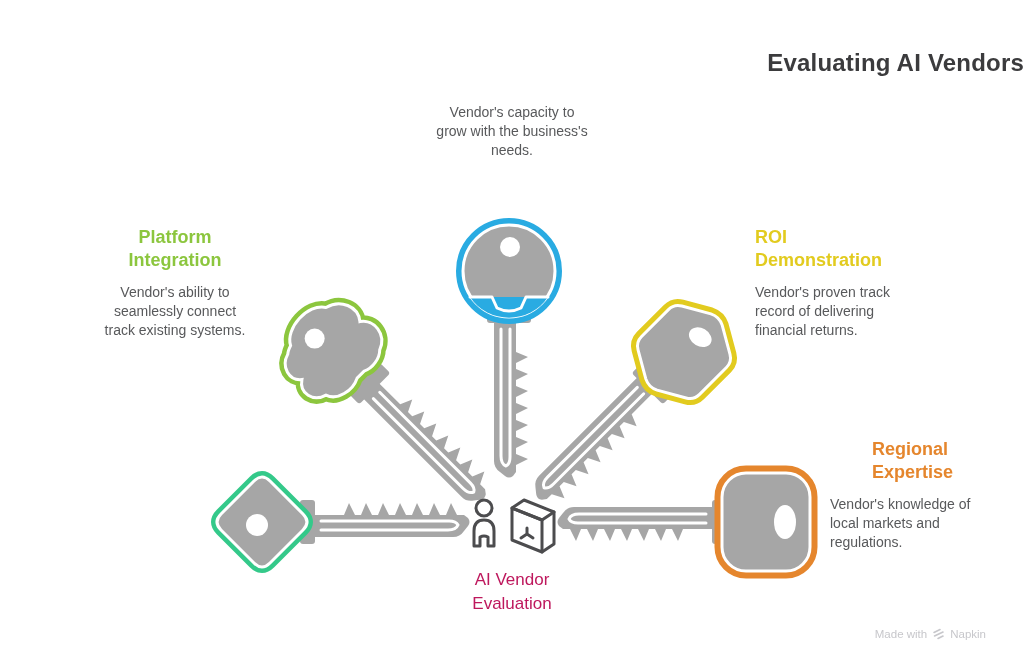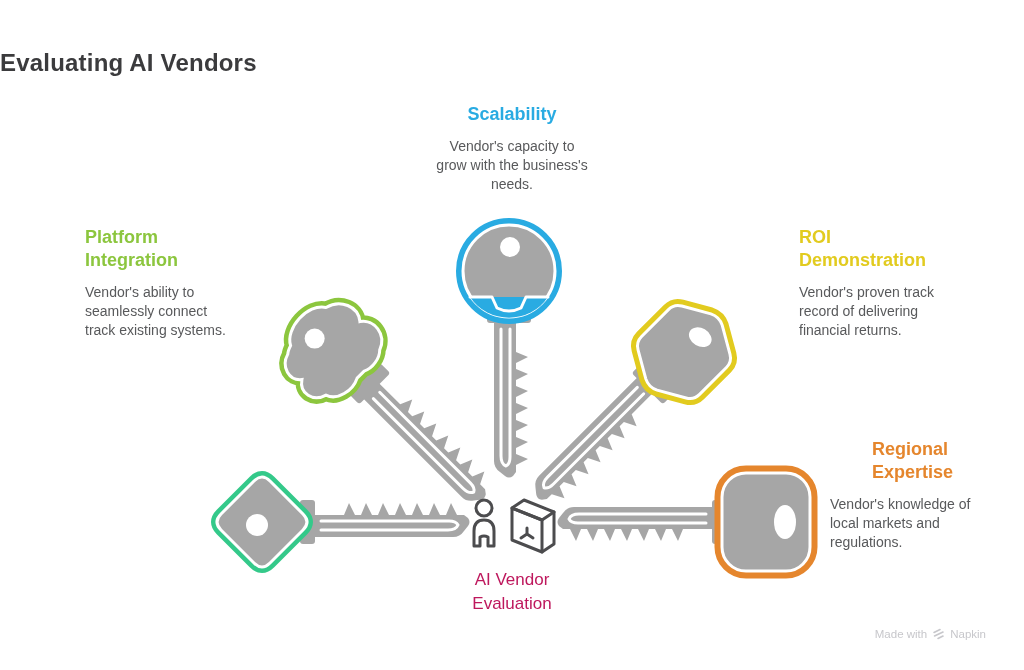--- a/index.html
+++ b/index.html
@@ -1,26 +1,26 @@
 <!DOCTYPE html>
 <html><head>
 <meta charset="utf-8">
 <style>
   html,body{margin:0;padding:0;background:#fff;}
   .canvas{position:relative;width:1024px;height:670px;background:#ffffff;overflow:hidden;
           font-family:"Liberation Sans",sans-serif;margin:0 auto;}
-  .title{position:absolute;top:49px;left:0;width:100%;text-align:left;
+  .title{position:absolute;top:49px;left:0;width:100%;text-align:right;
          font-size:24px;font-weight:700;color:#3b3b3d;letter-spacing:.2px;}
   .item{position:absolute;}
   .item h2{margin:0 0 11px 0;font-size:18px;font-weight:700;line-height:1.28;white-space:pre-line;}
   .item p{margin:0;font-size:14px;color:#58595b;line-height:1.34;white-space:pre-line;}
-  .ta-c{text-align:center;} .ta-r{text-align:left;} .ta-l{text-align:left;}
+  .ta-c{text-align:center;} .ta-r{text-align:center;} .ta-l{text-align:left;}
   .item-scalability{top:103px;left:402px;width:220px;}
   .item-platform{top:226px;left:85px;width:180px;}
-  .item-roi{top:226px;left:799px;width:195px;}
+  .item-roi{top:226px;left:755px;width:195px;}
   .item-retail{top:460px;left:3px;width:190px;}
   .item-regional{top:438px;left:830px;width:190px;}
   .key{position:absolute;width:130px;height:270px;transform-origin:65px 58px;}
   .key-blue{left:444px;top:213px;}
   .key-lime{left:273px;top:294px;transform:rotate(-45deg);}
   .key-yellow{left:619px;top:294px;transform:rotate(45deg);}
   .key-teal{left:198px;top:464px;transform:rotate(-90deg);}
   .key-orange{left:699px;top:464px;transform:rotate(90deg);}
   .kg{fill:#a6a6a6;}
   .kwst{fill:#a6a6a6;stroke:#ffffff;stroke-width:3;}
@@ -94,21 +94,20 @@
       <rect class="kg" x="43" y="95" width="44" height="15" rx="3"></rect>
       <path class="kg" d="M50,108 L50,248 Q50,255 56,259 L61,263 Q65,266 69,263 L72,259 L72,252 L84,246 L72,241 L72,235 L84,229 L72,224 L72,218 L84,212 L72,207 L72,201 L84,195 L72,190 L72,184 L84,178 L72,173 L72,167 L84,161 L72,156 L72,150 L84,144 L72,139 L72,108 Z"></path>
       <path class="kw-line" d="M57,116 L57,243 Q57,251 62,253 Q66,251 66,244 L66,116"></path>
       <rect class="kcst" stroke-width="15" x="16" y="12" width="98" height="88" rx="24" stroke="#e5862d"></rect>
       <rect class="kwst" x="16" y="12" width="98" height="88" rx="24"></rect>
       <ellipse class="kwf" cx="65" cy="37" rx="17" ry="11"></ellipse>
     </g>
   </svg>
 
   <div class="item item-scalability ta-c">
-    <h2 style="color: rgb(41, 171, 226);">Scalability</h2>
     <p>Vendor's capacity to
 grow with the business's
 needs.</p>
   </div>
 
   <div class="item item-platform ta-r">
     <h2 style="color: rgb(140, 198, 62);">Platform
 Integration</h2>
     <p>Vendor's ability to
 seamlessly connect

